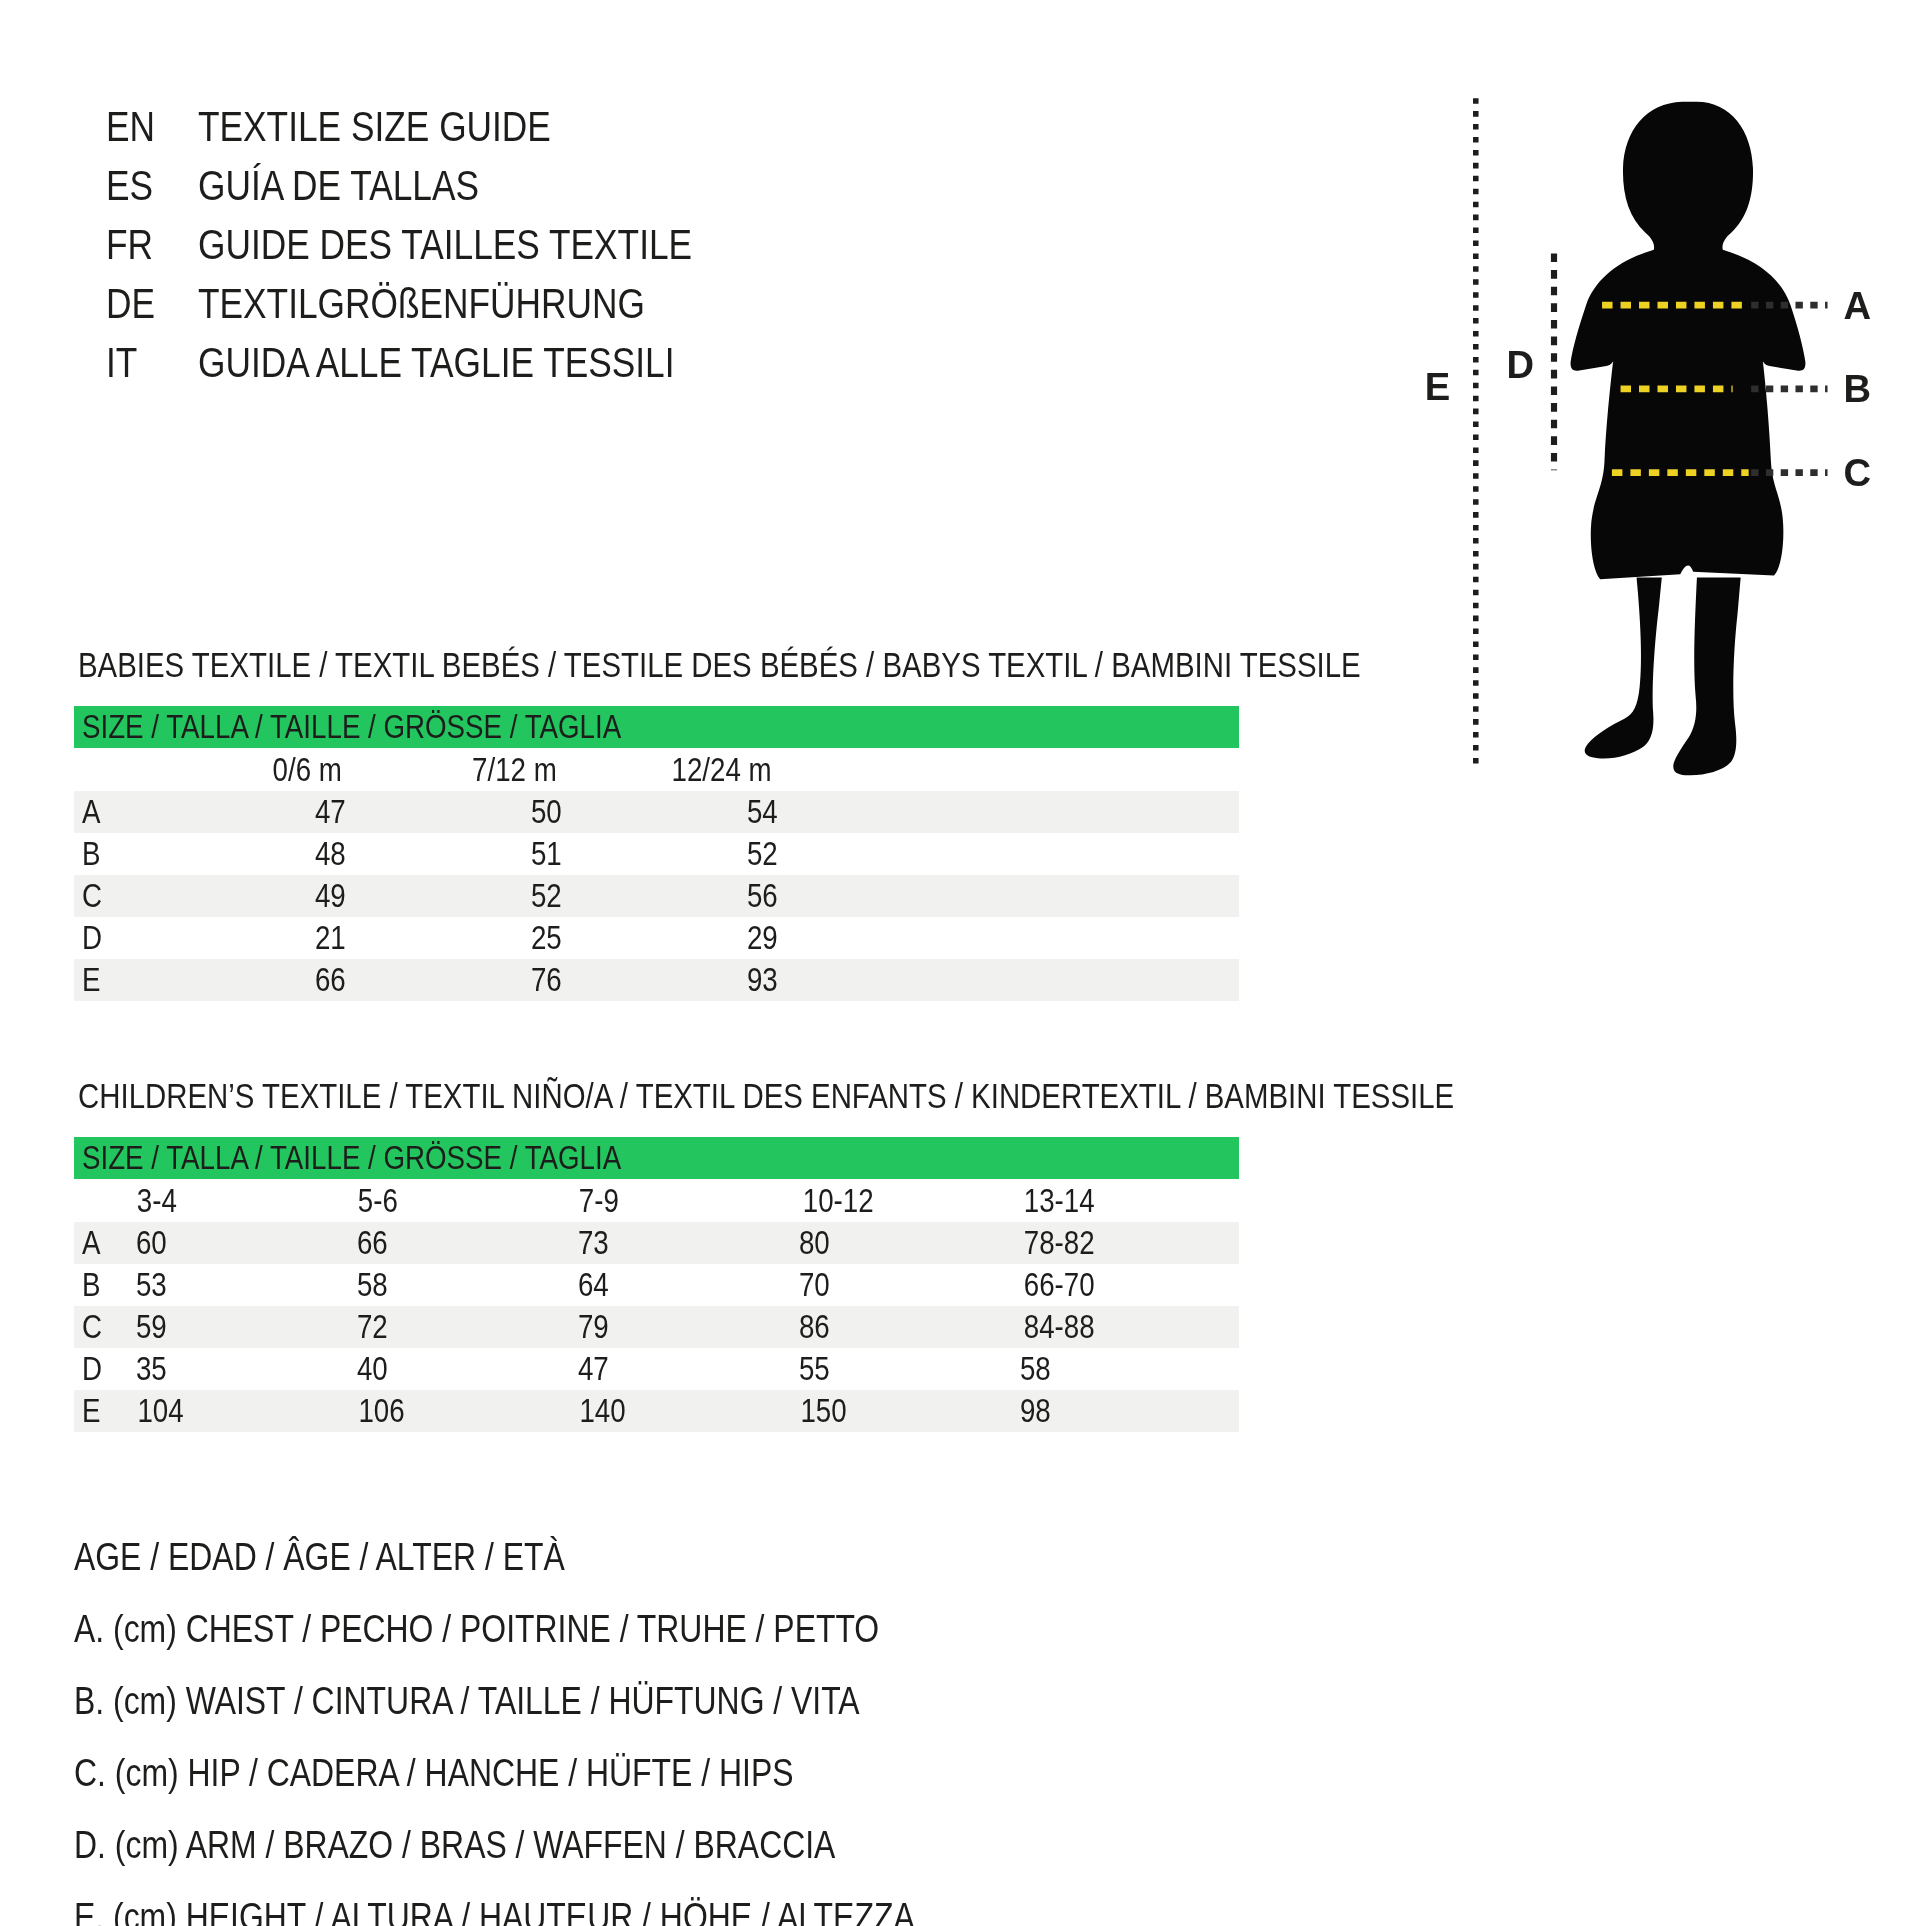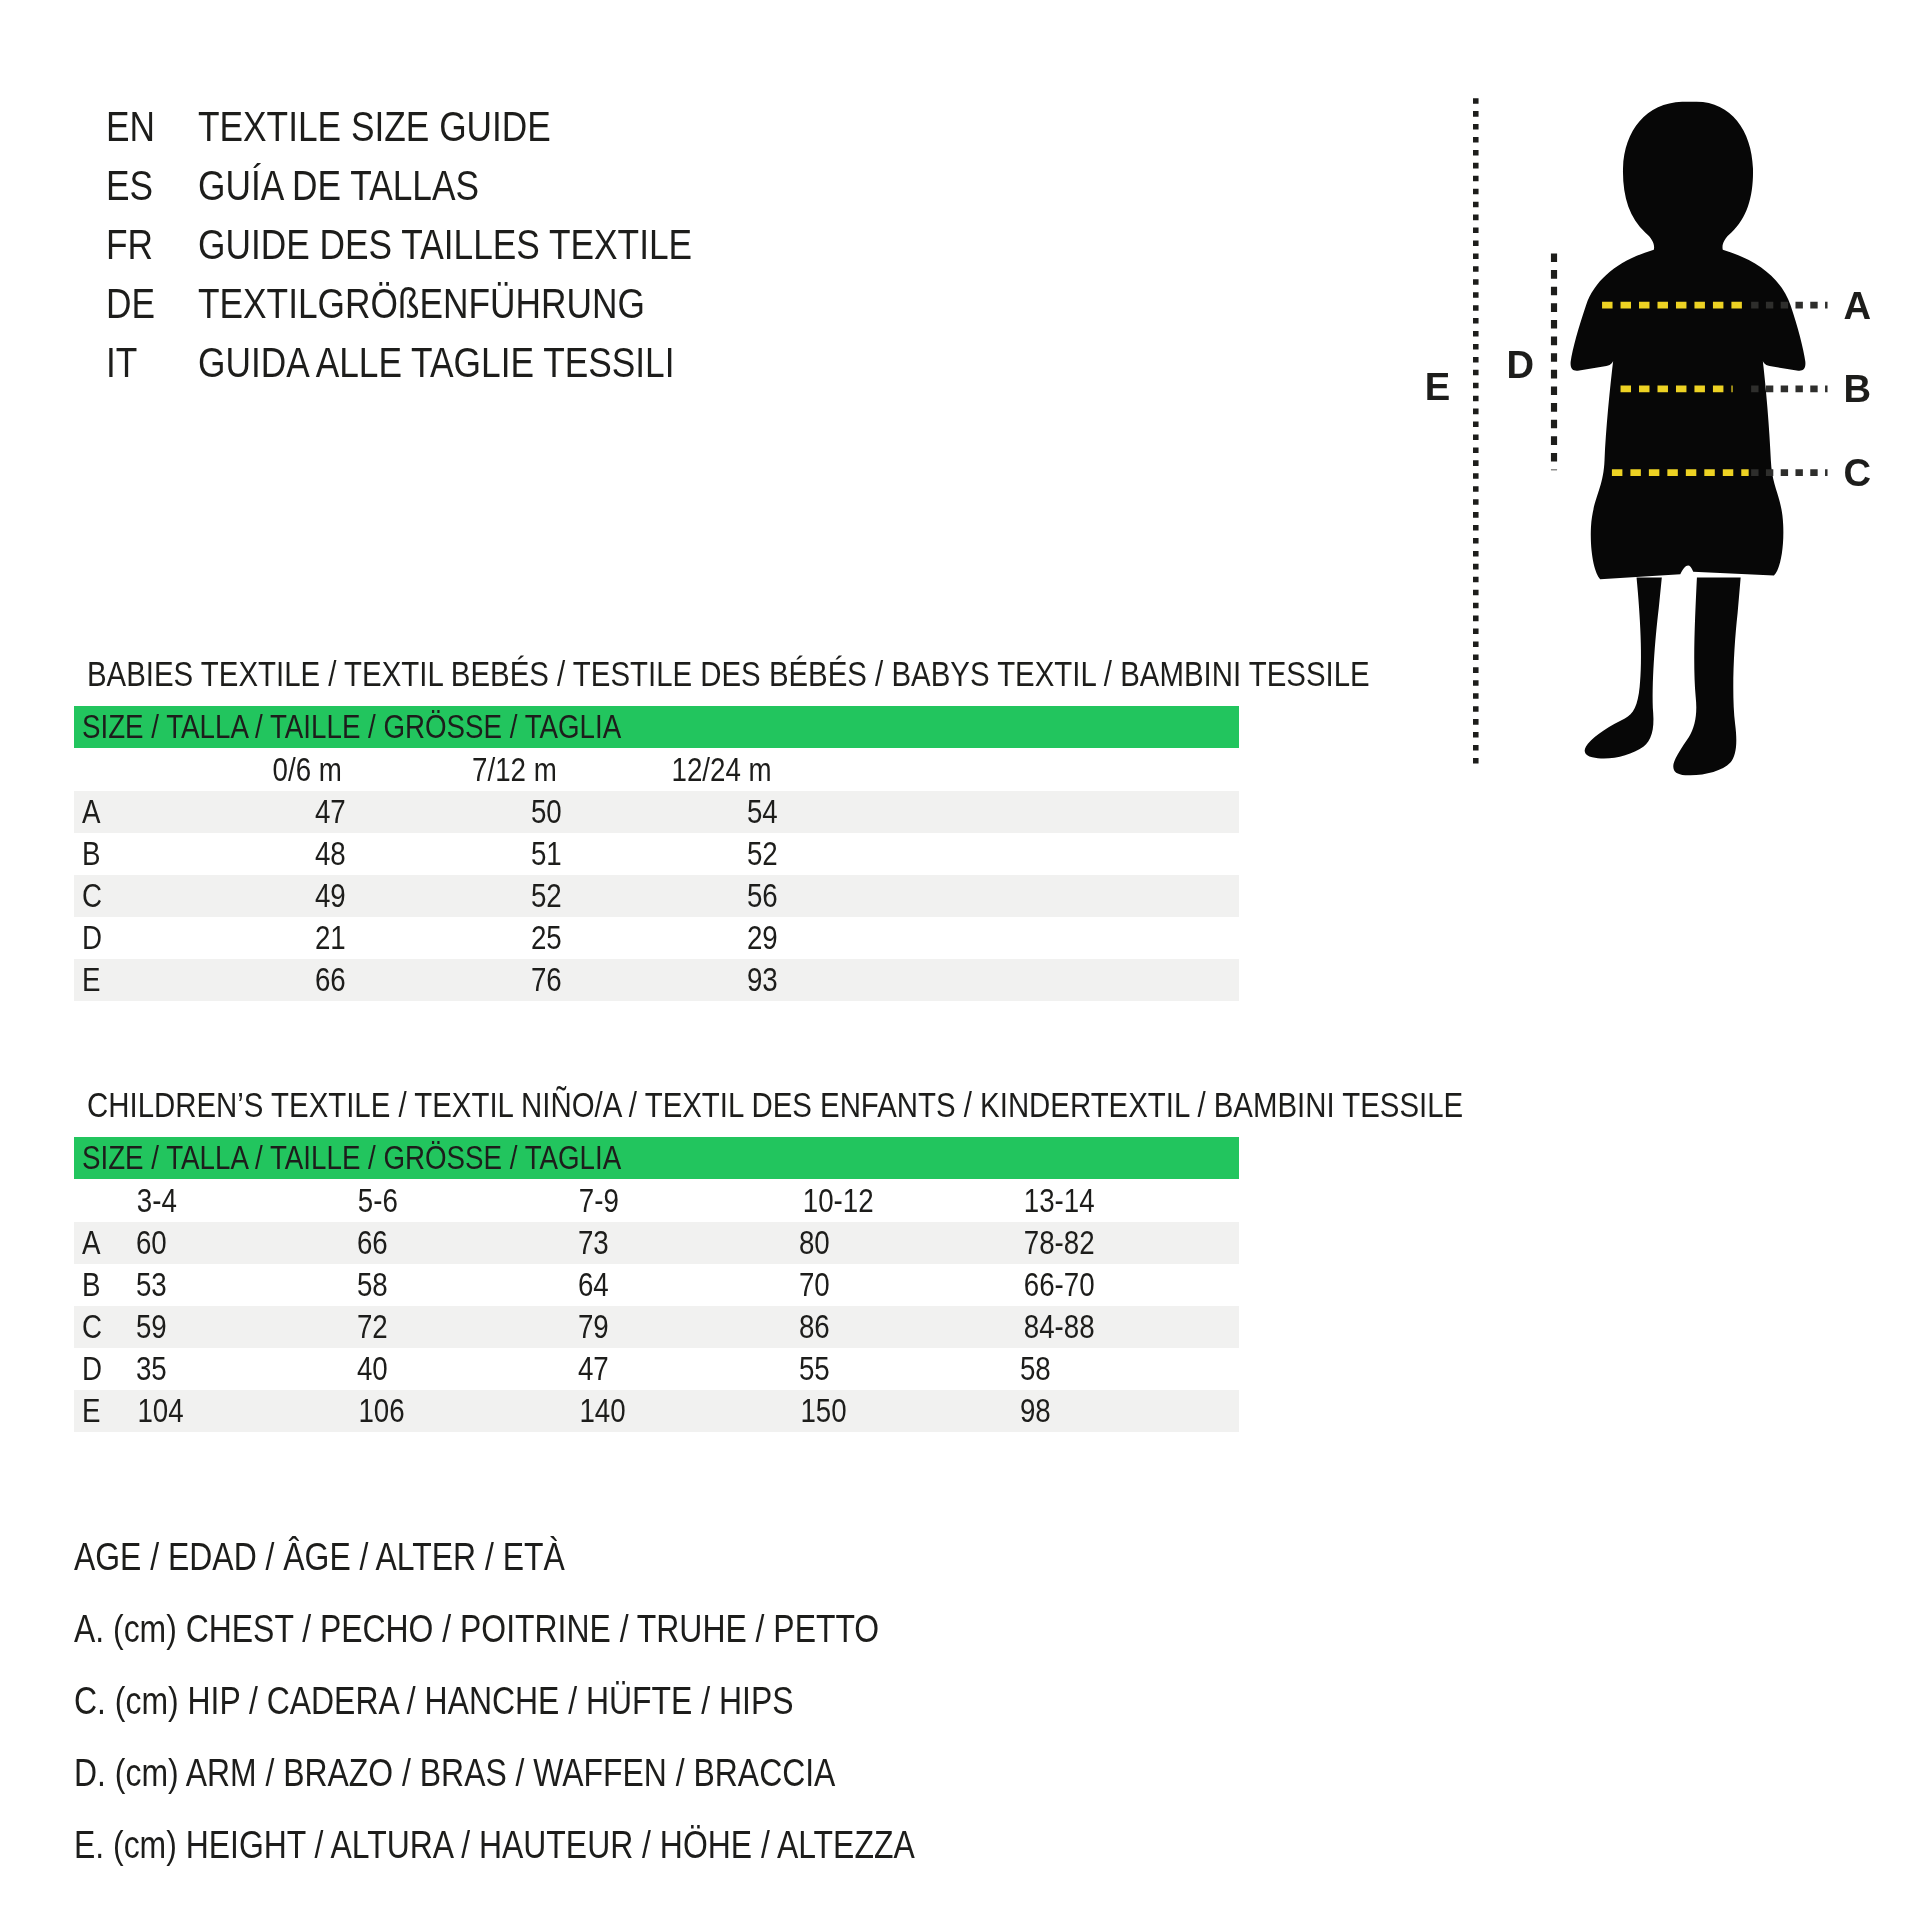--- a/index.html
+++ b/index.html
@@ -69,21 +69,21 @@
   }
   .tblock.babies   { top: 642px; }
   .tblock.children { top: 1073px; }
 
   .tbl-title {
     position: absolute;
     top: 0; left: 0;
     font-size: 35px;
     line-height: 38px;
     font-weight: normal;
-    margin: 13px;
+    margin: 4px;
   }
   .band {
     position: absolute;
     top: 64px; left: 0; right: 0;
     height: 42px;
     background: #22c55e;
     display: flex;
     align-items: center;
     padding-left: 8px;
     box-sizing: border-box;
@@ -335,20 +335,23 @@
 </section>
 
 <section class="legend">
   <div class="legend-line">
       <span class="cnd">AGE / EDAD / ÂGE / ALTER / ETÀ</span>
     </div>
   <div class="legend-line">
       <span class="cnd">A. (cm) CHEST / PECHO / POITRINE / TRUHE / PETTO</span>
     </div>
   <div class="legend-line">
+      <span class="cnd">B. (cm) WAIST / CINTURA / TAILLE / HÜFTUNG / VITA</span>
+    </div>
+  <div class="legend-line">
       <span class="cnd">C. (cm) HIP / CADERA / HANCHE / HÜFTE / HIPS</span>
     </div>
   <div class="legend-line">
       <span class="cnd">D. (cm) ARM / BRAZO / BRAS / WAFFEN / BRACCIA</span>
     </div>
   <div class="legend-line">
       <span class="cnd">E. (cm) HEIGHT / ALTURA / HAUTEUR / HÖHE / ALTEZZA</span>
     </div>
 </section>
 

